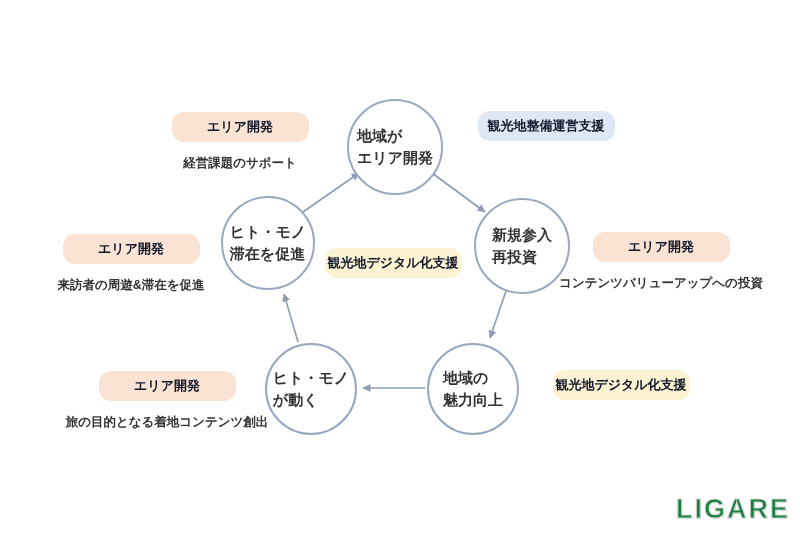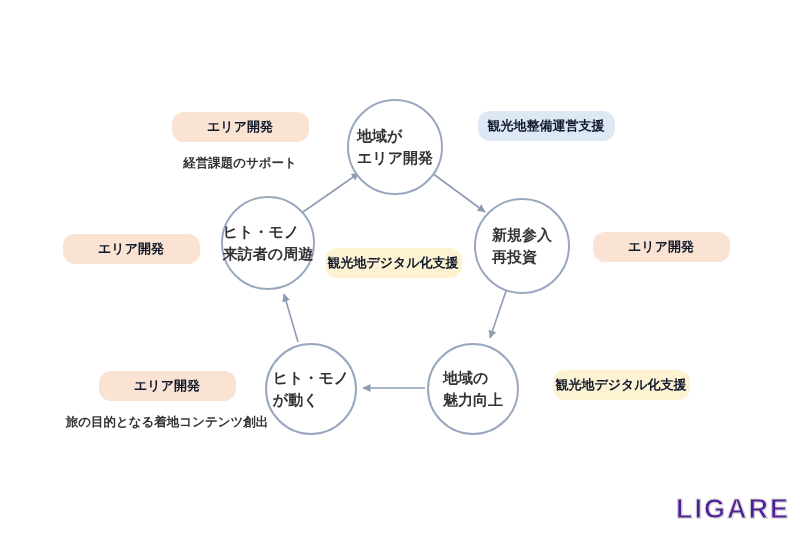--- a/index.html
+++ b/index.html
@@ -22,21 +22,21 @@
   }
   .badge.orange{background:#fae3d3;}
   .badge.blue{background:#dde8f4;}
   .badge.yellow{background:#fdf3d3;}
   .desc{
     margin-top:13px;font-size:12.5px;font-weight:bold;color:#333333;white-space:nowrap;text-align:center;
   }
   .logo{
     position:absolute;right:10px;bottom:8px;
     font-size:27px;font-weight:bold;letter-spacing:2px;
-    color:#4c1d95;-webkit-text-stroke:1px #d6d6d6;
+    color:#15803d;-webkit-text-stroke:1px #d6d6d6;
     text-shadow:1px 1px 0 #e3e3e3;
     font-family:"Liberation Sans",sans-serif;
   }
 </style>
 </head>
 <body>
 
 <div class="canvas">
 
   <svg class="diagram-svg" width="800" height="533" viewBox="0 0 800 533">
@@ -74,38 +74,40 @@
   <div class="node-label" style="left:522px;top:246px;">
     <span>新規参入</span>
     <span>再投資</span>
   </div>
   <div class="node-label" style="left:311px;top:389px;">
     <span>ヒト・モノ</span>
     <span>が動く</span>
   </div>
   <div class="node-label" style="left:268px;top:243px;">
     <span>ヒト・モノ</span>
-    <span>来訪者の周遊</span>
+    <span>滞在を促進</span>
   </div>
 
   <div class="annotation" style="left:140px;top:112px;width:200px;">
     <div class="badge orange">エリア開発</div>
     <div class="desc">経営課題のサポート</div>
   </div>
 
   <div class="annotation" style="left:436px;top:111px;width:220px;justify-content:space-between;">
     <div class="badge blue">観光地整備運営支援</div>
   </div>
 
   <div class="annotation" style="left:31px;top:234px;width:200px;">
     <div class="badge orange">エリア開発</div>
+    <div class="desc">来訪者の周遊&amp;滞在を促進</div>
   </div>
 
   <div class="annotation" style="left:546px;top:232px;width:230px;">
     <div class="badge orange">エリア開発</div>
+    <div class="desc">コンテンツバリューアップへの投資</div>
   </div>
 
   <div class="annotation" style="left:293px;top:248px;width:200px;">
     <div class="badge yellow">観光地デジタル化支援</div>
   </div>
 
   <div class="annotation" style="left:52px;top:371px;width:230px;">
     <div class="badge orange">エリア開発</div>
     <div class="desc">旅の目的となる着地コンテンツ創出</div>
   </div>

